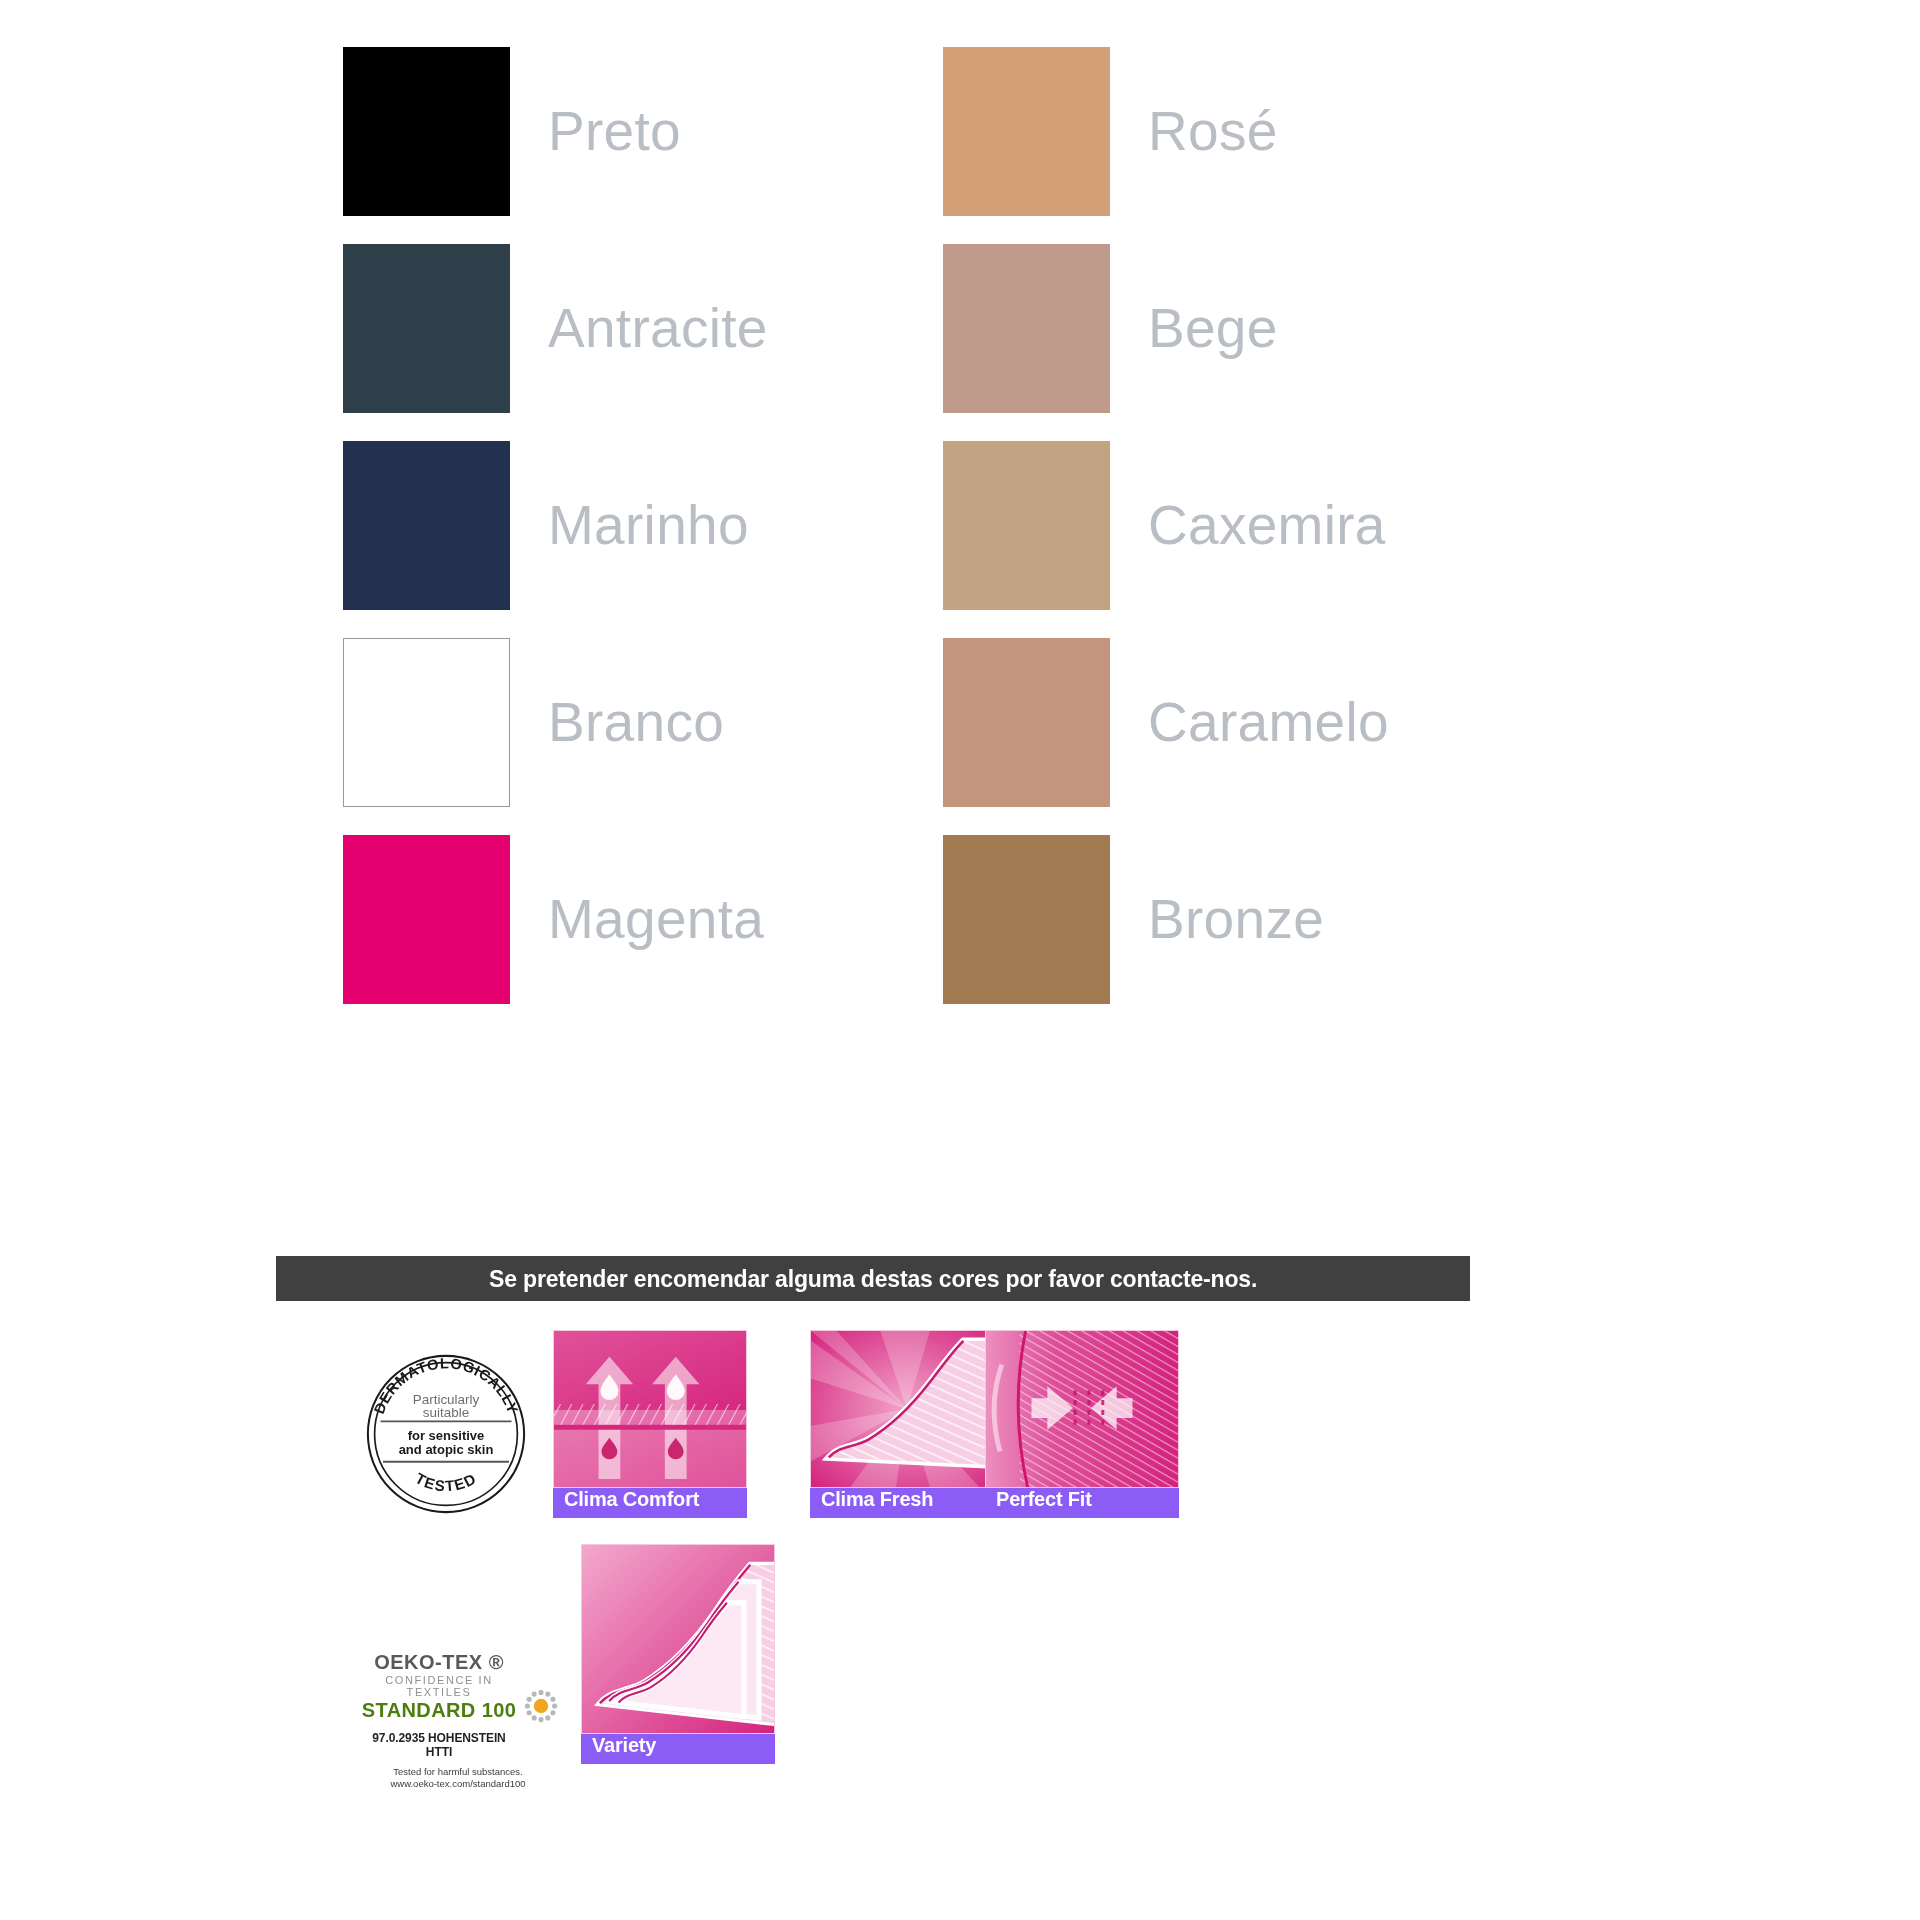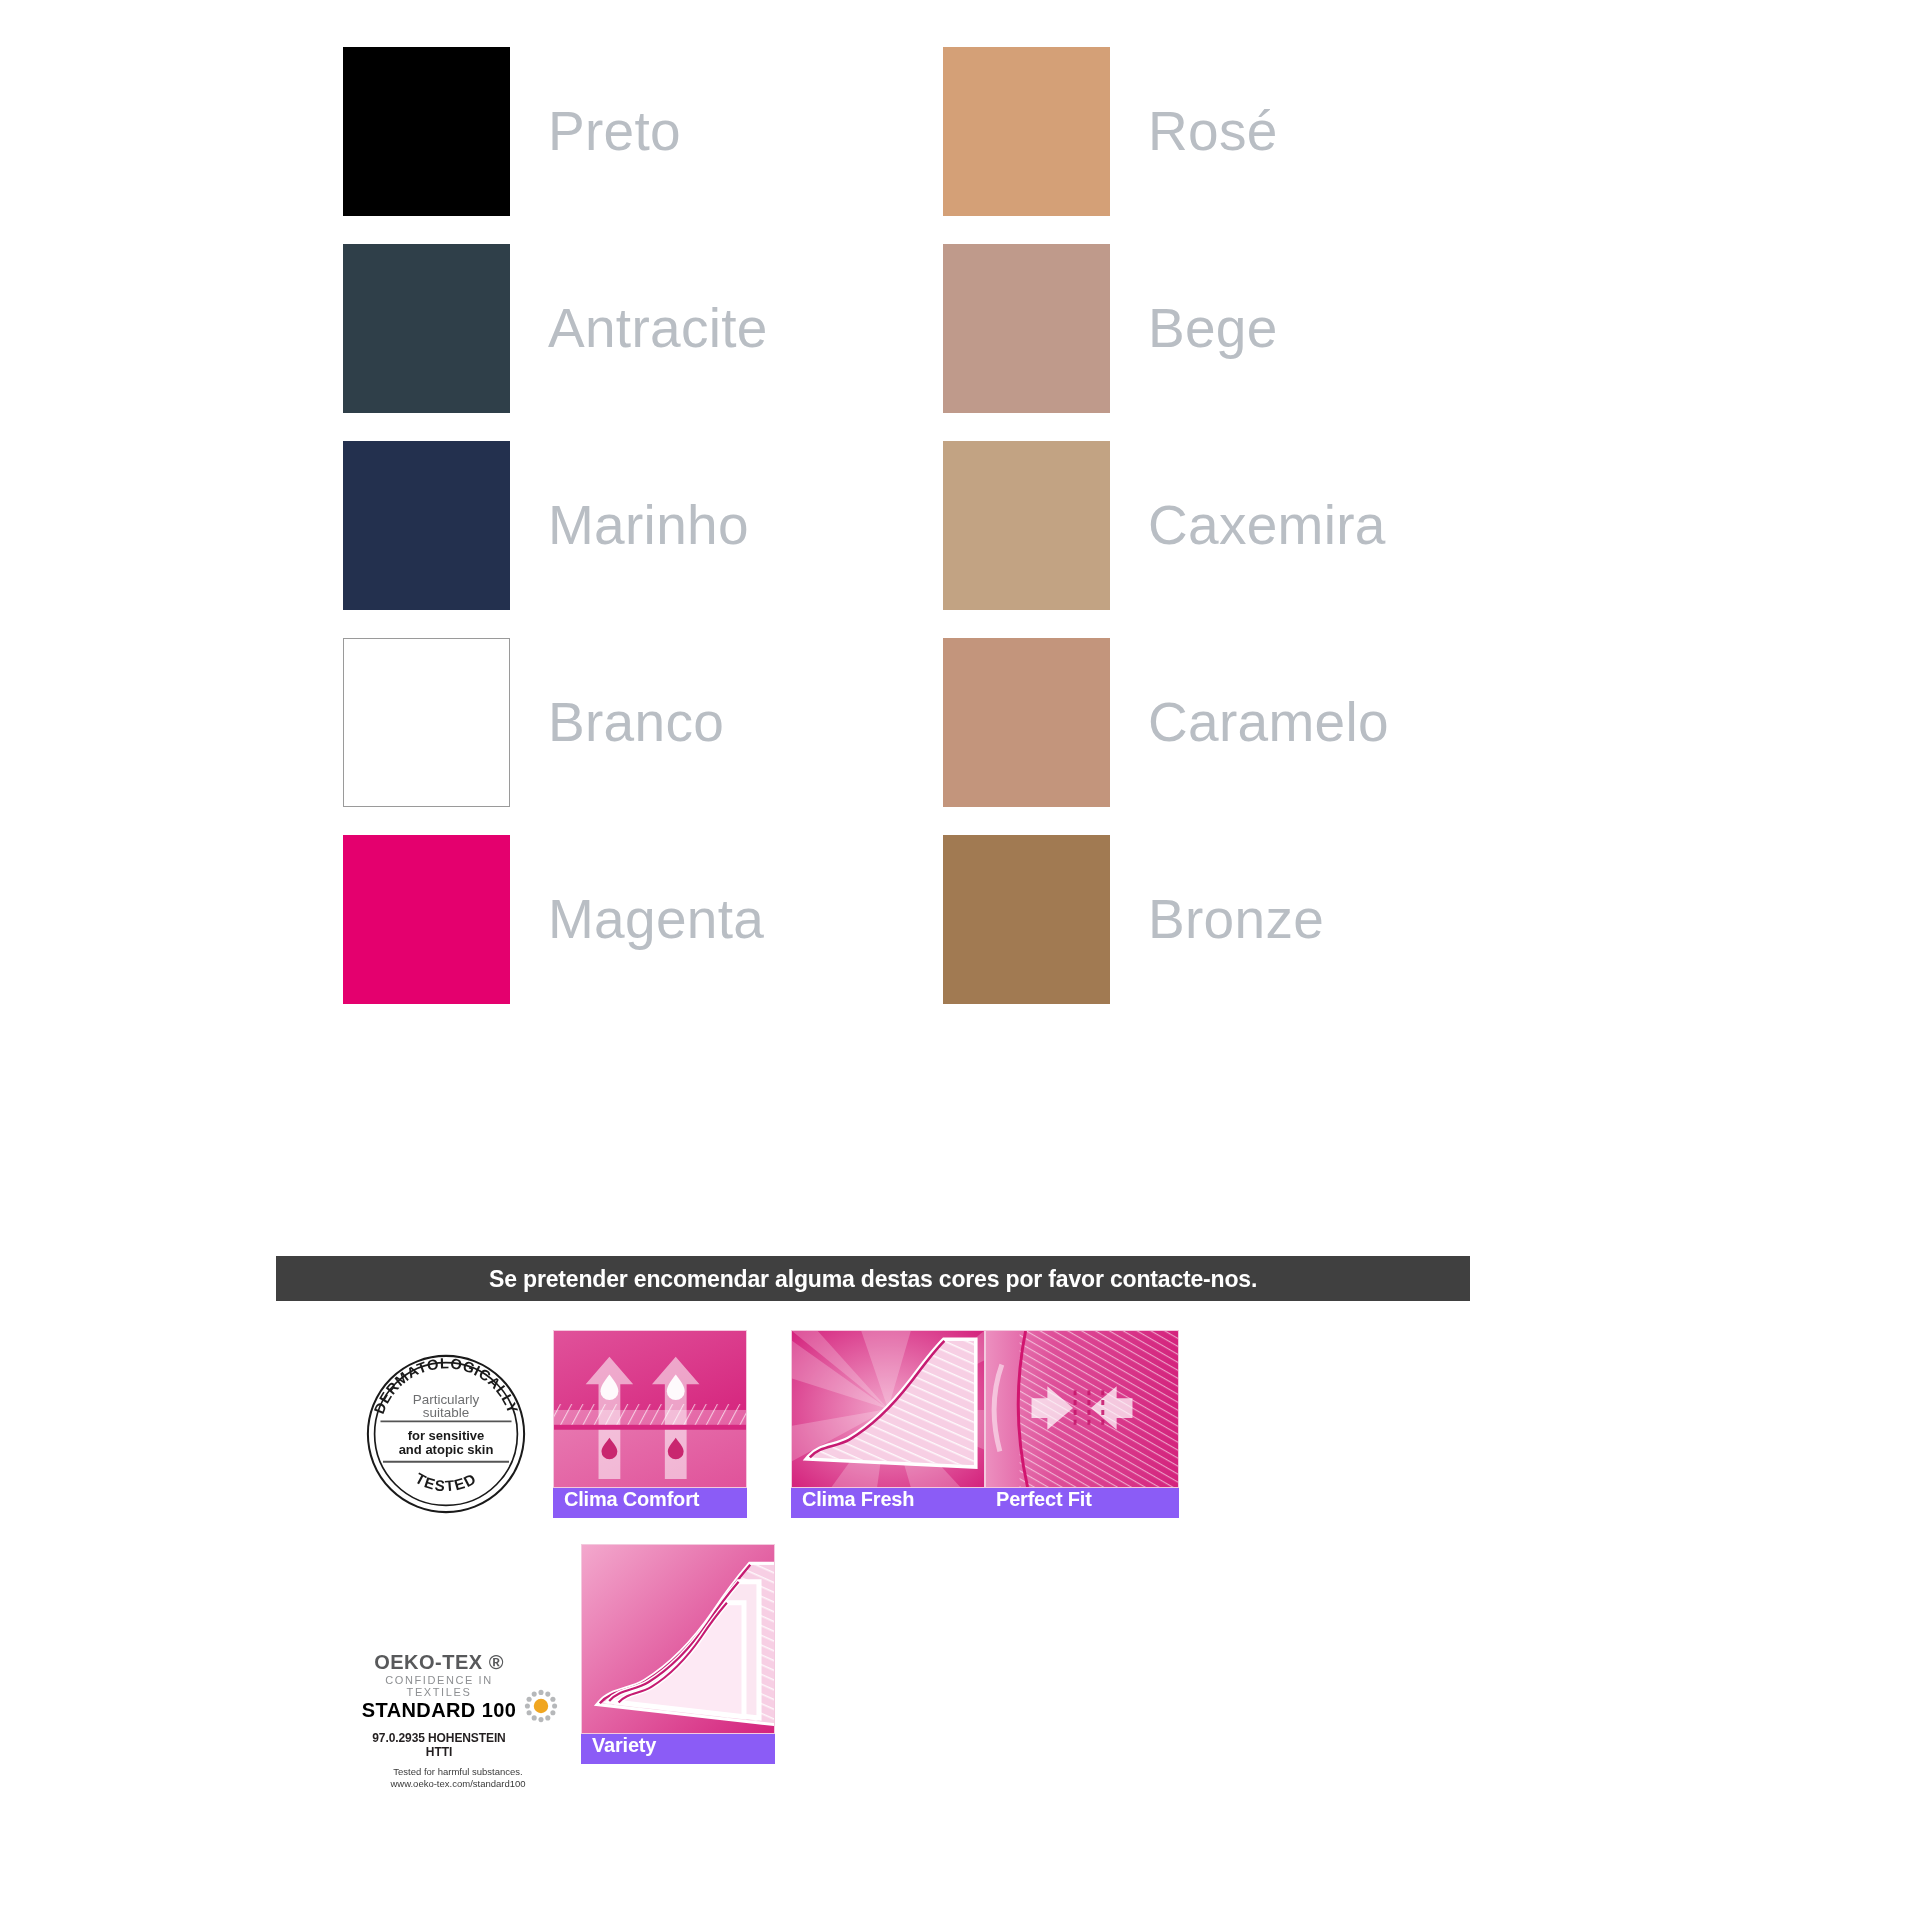--- a/index.html
+++ b/index.html
@@ -88,21 +88,21 @@
   .oeko-texts{flex:1;text-align:center;}
   .oeko-title{
     font-size:20px;font-weight:bold;color:#58595b;
     letter-spacing:0.5px;line-height:1.05;
   }
   .oeko-sub{
     font-size:11px;color:#8d8f92;letter-spacing:1.6px;
     margin-top:1px;
   }
   .oeko-std{
-    font-size:20px;font-weight:bold;color:#000000;
+    font-size:20px;font-weight:bold;color:#4d7c0f;
     letter-spacing:0.4px;margin-top:2px;line-height:1.05;
   }
   .oeko-num{
     font-size:12px;font-weight:bold;color:#231f20;
     letter-spacing:-0.1px;margin-top:10px;
   }
   .oeko-foot{
     font-size:9.5px;color:#3b3b3b;line-height:1.3;
     margin-top:7px;
     text-align:center;
@@ -125,21 +125,21 @@
     background:#8b5cf6;
     display:flex;align-items:flex-start;
     box-sizing:border-box;
     padding-left:11px;
   }
   .tile-cap span{
     color:#ffffff;font-size:20px;font-weight:bold;
     letter-spacing:-0.2px;
   }
   .tile-1{left:213px;top:0px;}
-  .tile-2{left:410px;top:0px;padding-left:41px;}
+  .tile-2{left:429px;top:0px;padding-left:41px;}
   .tile-3{left:645px;top:0px;}
   .tile-4{left:213px;top:214px;}
   .tile-4 .tile-img{height:190px;}
   .tile-4{width:194px;padding-left:28px;}
 </style>
 </head>
 <body>
 
 <div class="page">
 

